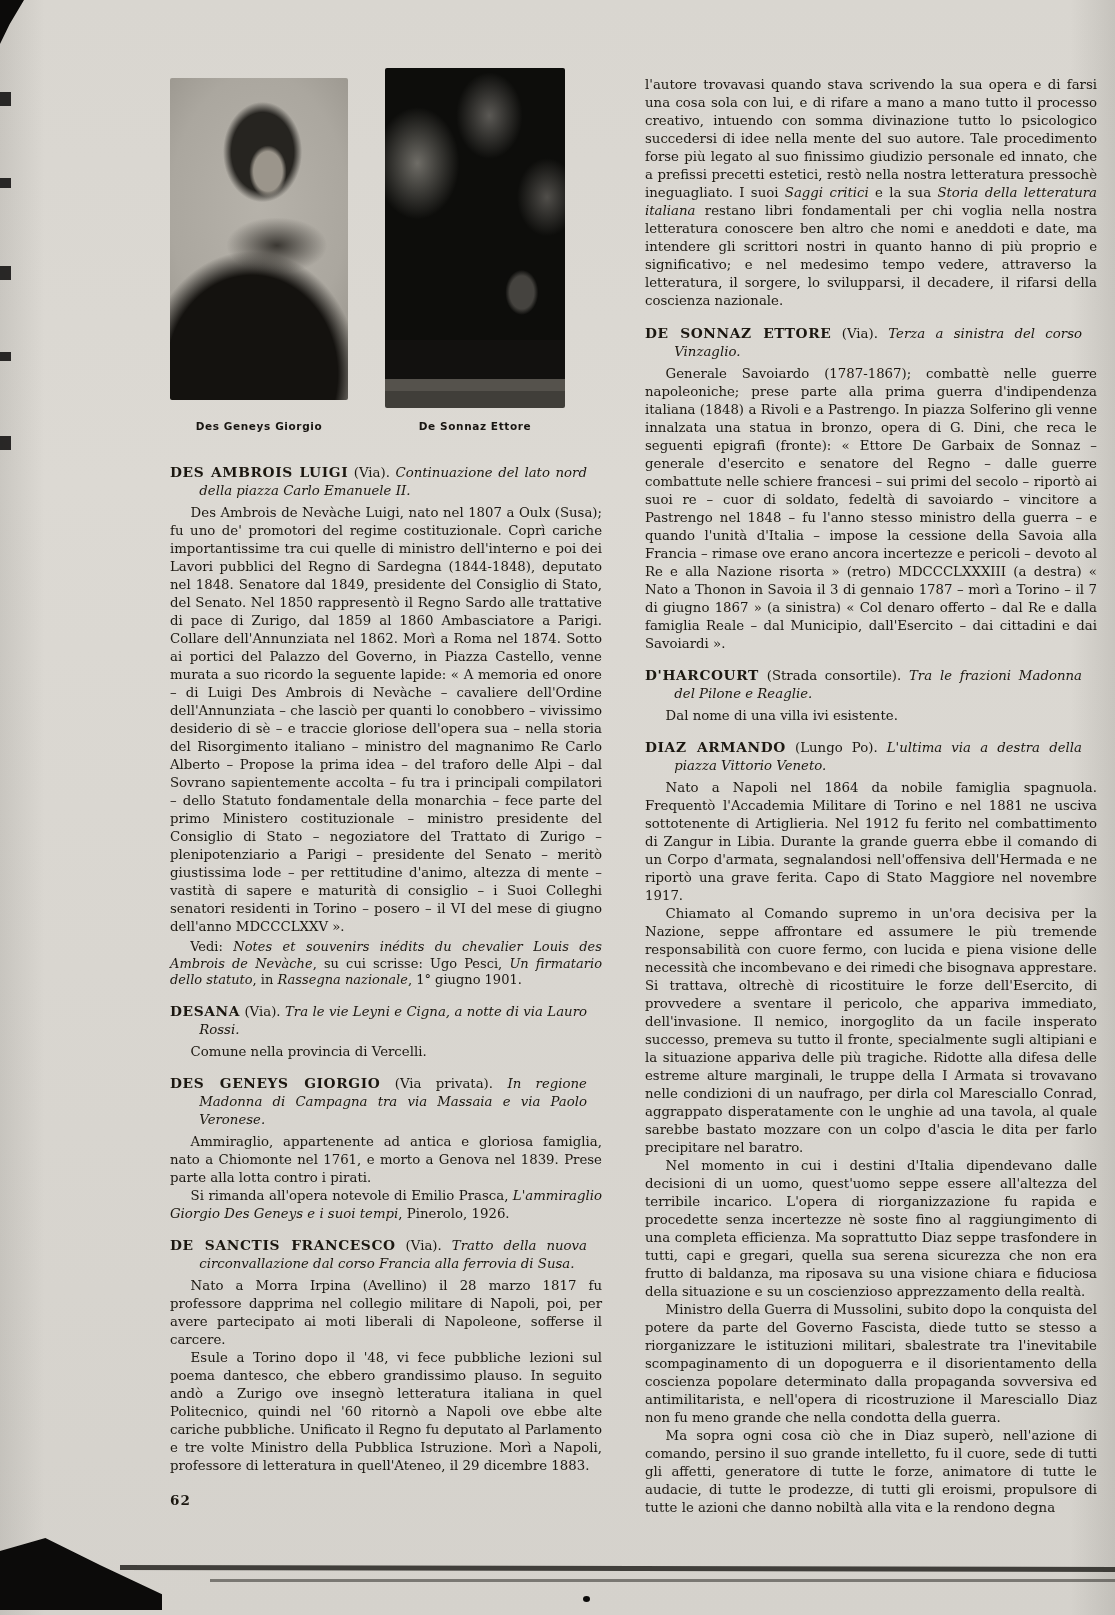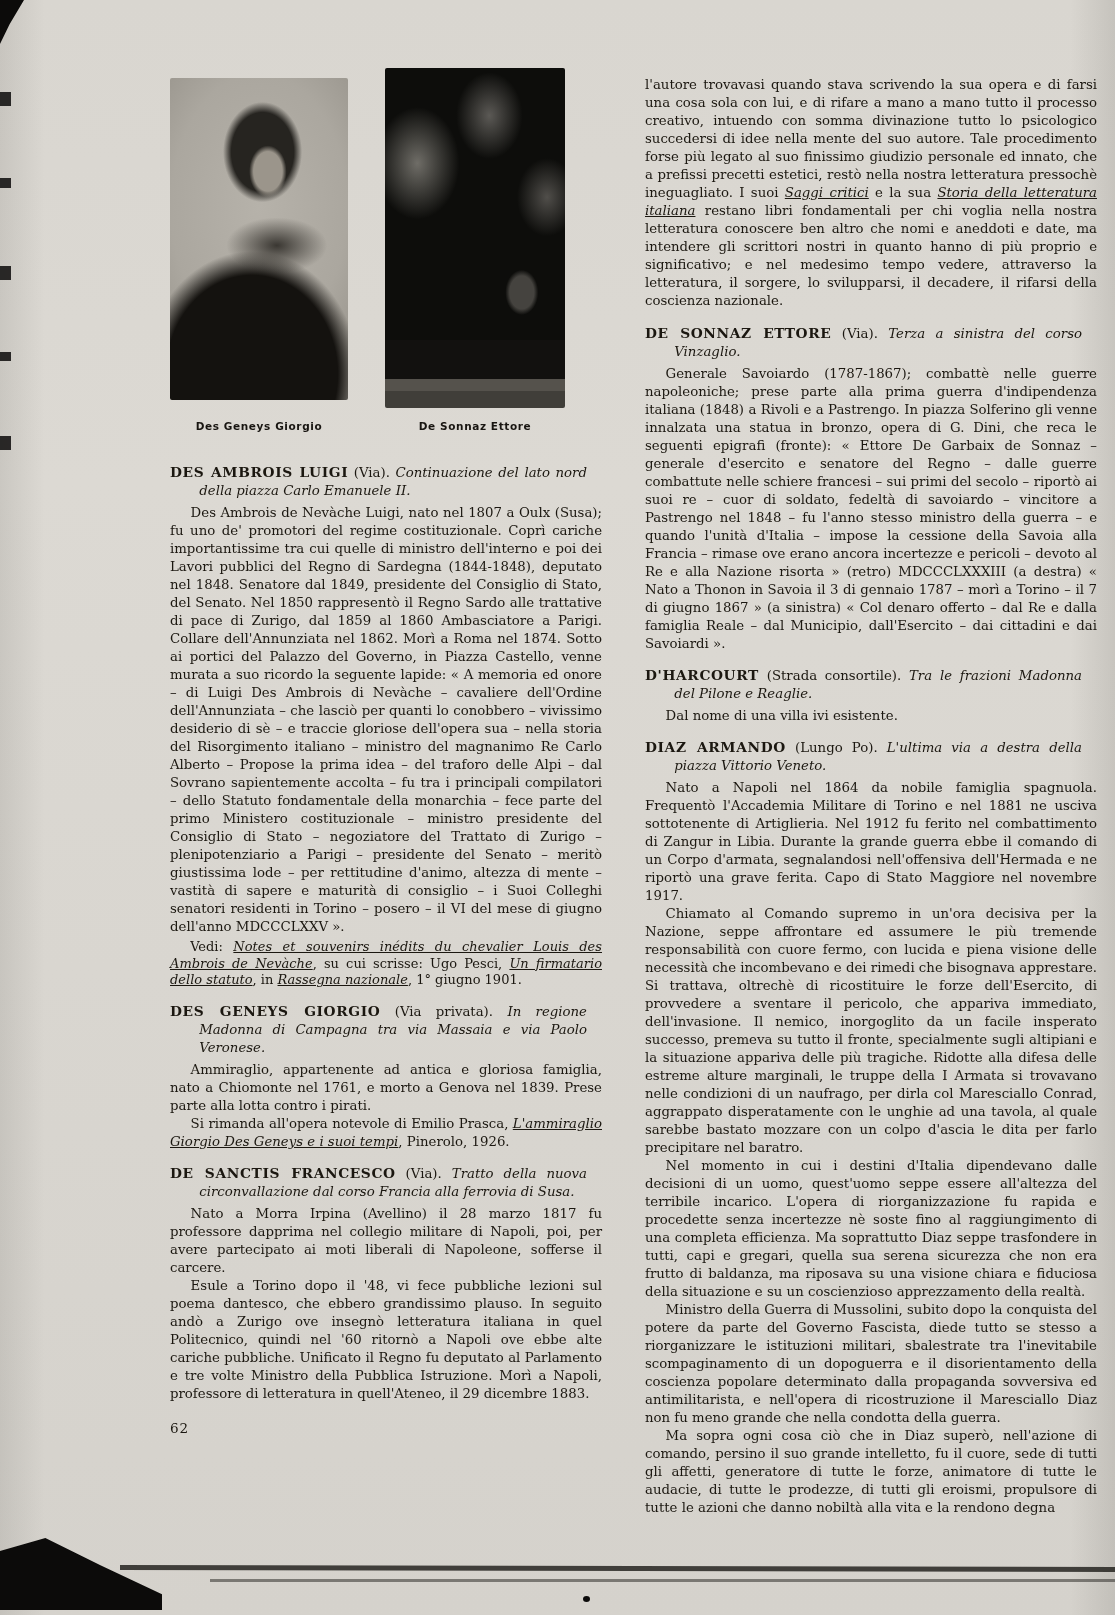--- a/index.html
+++ b/index.html
@@ -50,22 +50,22 @@
   
   .entries{margin-top:28px;}
   .entry{margin-top:13px;}
   .entry:first-child{margin-top:0;}
   .head{margin:0 15px 4px 0;padding-left:2.2em;text-indent:-2.2em;}
   .nm{font-weight:bold;letter-spacing:.6px;font-size:13.8px;}
   .loc{font-style:italic;}
   .para{margin:0;text-indent:1.55em;}
   .para.cont{text-indent:0;}
   .para.biblio{font-size:13px;line-height:16.6px;margin-top:3px;}
-  .it{font-style:italic;text-decoration:underline;}
-  .pagenum{margin-top:16px;font-weight:normal;font-size:13.5px;letter-spacing:1px;}
+  .it{font-style:italic;}
+  .pagenum{margin-top:16px;font-weight:bold;font-size:13.5px;letter-spacing:1px;}
 
   
   .artifact{position:absolute;background:#0c0b0a;}
   .corner-tl{left:0;top:0;width:24px;height:44px;clip-path:polygon(0 0,100% 0,40% 55%,0 100%);}
   .tick{left:0;width:11px;height:14px;opacity:.85;}
   .t1{top:92px;} .t2{top:178px;height:10px;} .t3{top:266px;} .t4{top:352px;height:9px;} .t5{top:436px;}
   .blob-bl{left:0;top:1538px;width:162px;height:72px;clip-path:polygon(0 18%,28% 0,62% 38%,100% 78%,100% 100%,0 100%);}
   .smear1{left:120px;top:1566px;width:995px;height:5px;background:#1a1915;opacity:.8;transform:rotate(.12deg);}
   .smear2{left:210px;top:1579px;width:905px;height:3px;background:#2f2d29;opacity:.55;}
   .dot-b{left:583px;top:1596px;width:7px;height:6px;border-radius:50%;}
@@ -91,20 +91,28 @@
       <div class="entry">
         <p class="head">
           <span class="nm">DES AMBROIS LUIGI</span>
           <span class="via">(Via).</span>
           <span class="loc">Continuazione del lato nord della piazza Carlo Emanuele II.</span>
         </p>
         <p class="para">Des Ambrois de Nevàche Luigi, nato nel 1807 a Oulx (Susa); fu uno de' promotori del regime costituzionale. Coprì cariche importantissime tra cui quelle di ministro dell'interno e poi dei Lavori pubblici del Regno di Sardegna (1844-1848), deputato nel 1848. Senatore dal 1849, presidente del Consiglio di Stato, del Senato. Nel 1850 rappresentò il Regno Sardo alle trattative di pace di Zurigo, dal 1859 al 1860 Ambasciatore a Parigi. Collare dell'Annunziata nel 1862. Morì a Roma nel 1874. Sotto ai portici del Palazzo del Governo, in Piazza Castello, venne murata a suo ricordo la seguente lapide: « A memoria ed onore – di Luigi Des Ambrois di Nevàche – cavaliere dell'Ordine dell'Annunziata – che lasciò per quanti lo conobbero – vivissimo desiderio di sè – e traccie gloriose dell'opera sua – nella storia del Risorgimento italiano – ministro del magnanimo Re Carlo Alberto – Propose la prima idea – del traforo delle Alpi – dal Sovrano sapientemente accolta – fu tra i principali compilatori – dello Statuto fondamentale della monarchia – fece parte del primo Ministero costituzionale – ministro presidente del Consiglio di Stato – negoziatore del Trattato di Zurigo – plenipotenziario a Parigi – presidente del Senato – meritò giustissima lode – per rettitudine d'animo, altezza di mente – vastità di sapere e maturità di consiglio – i Suoi Colleghi senatori residenti in Torino – posero – il VI del mese di giugno dell'anno MDCCCLXXV ».</p>
         <p class="para biblio"><span>Vedi: </span><span class="it">Notes et souvenirs inédits du chevalier Louis des Ambrois de Nevàche</span><span>, su cui scrisse: Ugo Pesci, </span><span class="it">Un firmatario dello statuto</span><span>, in </span><span class="it">Rassegna nazionale</span><span>, 1° giugno 1901.</span></p>
       </div>
 
+      <div class="entry">
+        <p class="head">
+          <span class="nm">DESANA</span>
+          <span class="via">(Via).</span>
+          <span class="loc">Tra le vie Leyni e Cigna, a notte di via Lauro Rossi.</span>
+        </p>
+        <p class="para">Comune nella provincia di Vercelli.</p>
+      </div>
 
       <div class="entry">
         <p class="head">
           <span class="nm">DES GENEYS GIORGIO</span>
           <span class="via">(Via privata).</span>
           <span class="loc">In regione Madonna di Campagna tra via Massaia e via Paolo Veronese.</span>
         </p>
         <p class="para">Ammiraglio, appartenente ad antica e gloriosa famiglia, nato a Chiomonte nel 1761, e morto a Genova nel 1839. Prese parte alla lotta contro i pirati.</p>
         <p class="para"><span>Si rimanda all'opera notevole di Emilio Prasca, </span><span class="it">L'ammiraglio Giorgio Des Geneys e i suoi tempi</span><span>, Pinerolo, 1926.</span></p>
       </div>

